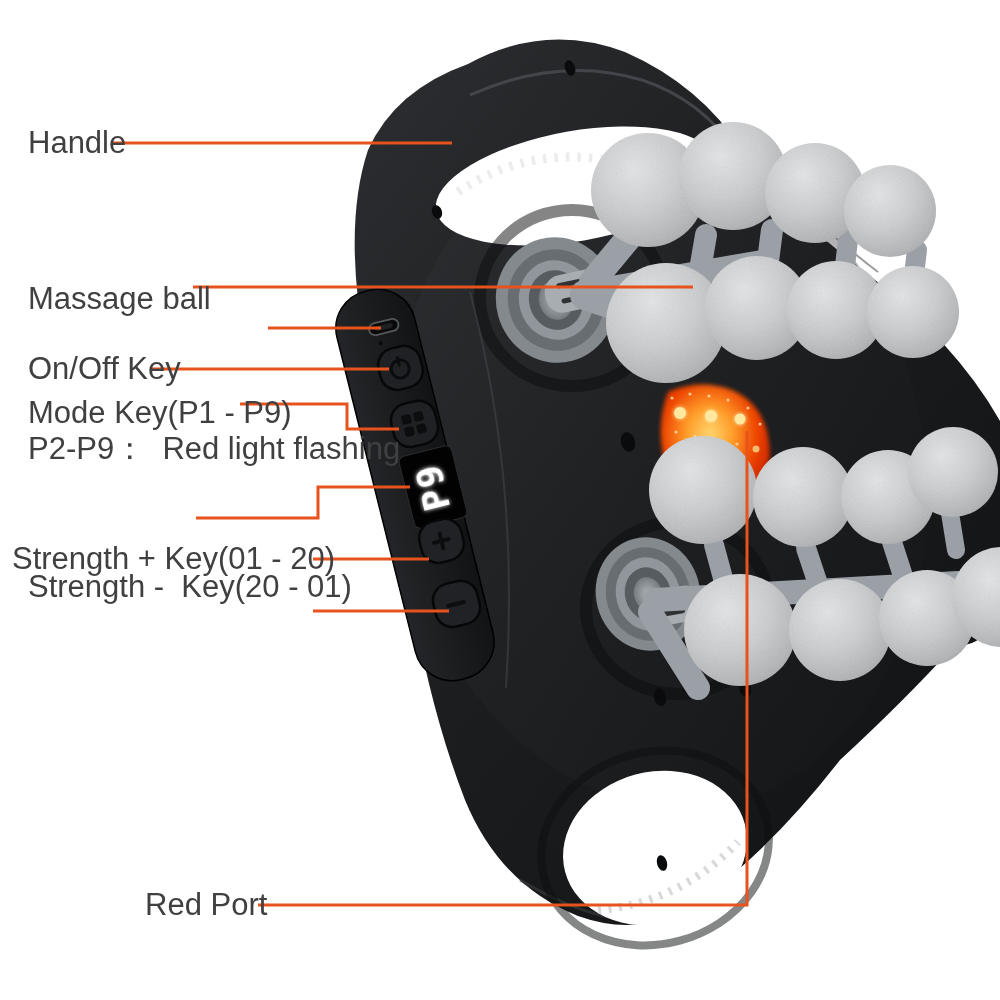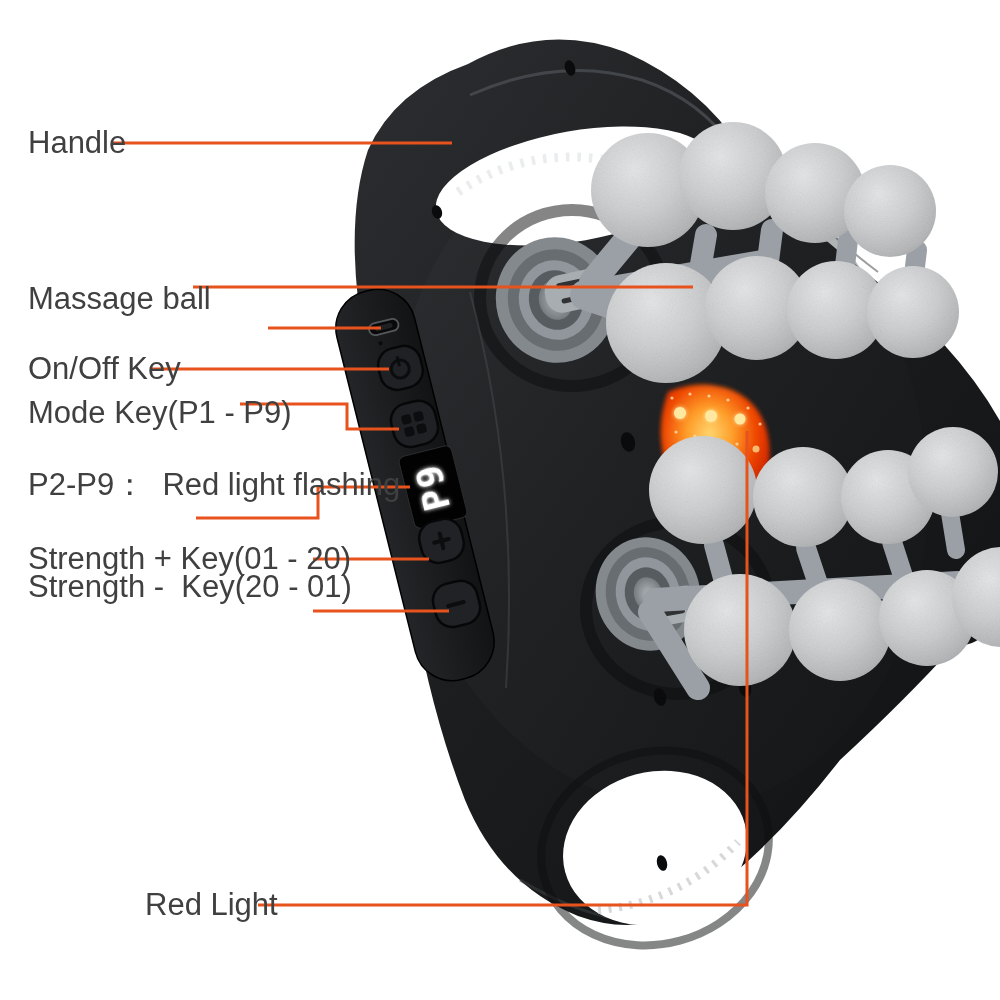--- a/index.html
+++ b/index.html
@@ -315,18 +315,18 @@
     <path d="M 196,518 H 318 V 487 H 410"></path>
     <line x1="313" y1="559" x2="429" y2="559"></line>
     <line x1="313" y1="611" x2="449" y2="611"></line>
     <path d="M 258,905 H 747 V 431"></path>
   </svg>
 
   <div class="callout-label" style="left:28px;top:130px;">Handle</div>
   <div class="callout-label" style="left:28px;top:274px;margin-top:12px;">Massage ball</div>
   <div class="callout-label" style="left:28px;top:356px;">On/Off Key</div>
   <div class="callout-label" style="left:28px;top:400px;">Mode Key(P1 - P9)</div>
-  <div class="callout-label" style="left:28px;top:472px;text-align:center;">P2-P9：  Red light flashing</div>
-  <div class="callout-label" style="left:28px;top:546px;">Strength + Key(01 - 20)</div>
+  <div class="callout-label" style="left:28px;top:436px;text-align:center;">P2-P9：  Red light flashing</div>
+  <div class="callout-label" style="left:12px;top:546px;">Strength + Key(01 - 20)</div>
   <div class="callout-label" style="left:28px;top:574px;">Strength -  Key(20 - 01)</div>
-  <div class="callout-label" style="left:145px;top:892px;">Red Light</div>
+  <div class="callout-label" style="left:145px;top:892px;">Red Port</div>
 
 </div>
 
 </body></html>

